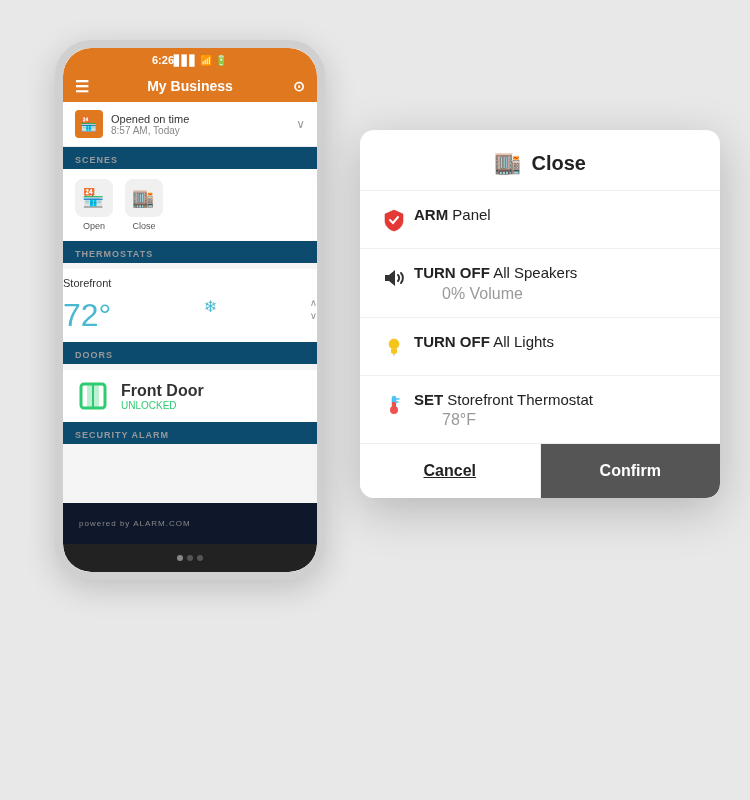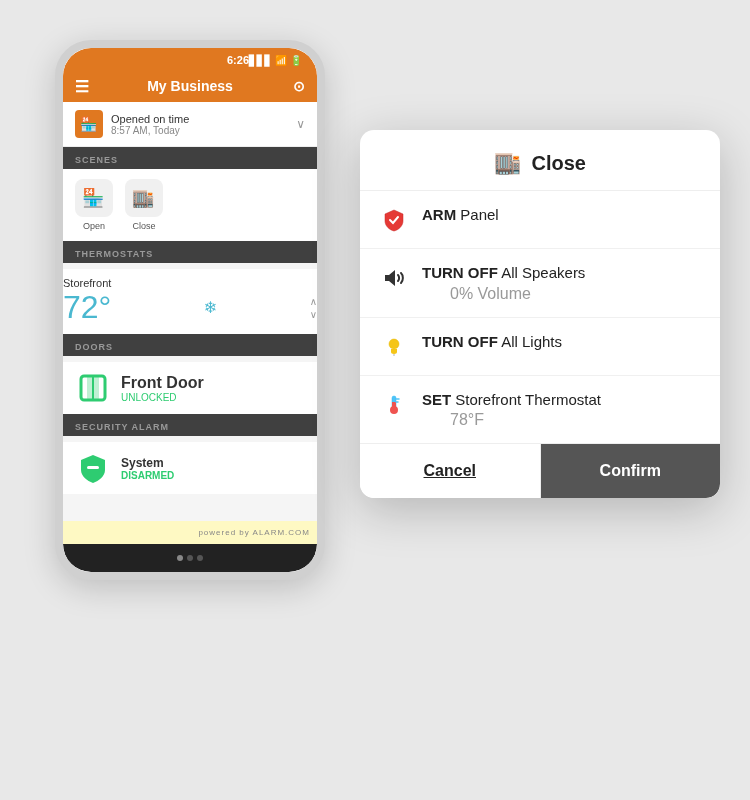--- a/index.html
+++ b/index.html
@@ -47,21 +47,21 @@
       overflow: hidden;
       display: flex;
       flex-direction: column;
     }
 
     
     .status-bar {
       background: #e07820;
       color: #fff;
       display: flex;
-      justify-content: flex-end;
+      justify-content: center;
       align-items: center;
       padding: 6px 14px 4px;
       font-size: 11px;
       font-weight: 600;
     }
 
     .status-bar-right {
       display: flex;
       gap: 3px;
       align-items: center;
@@ -125,21 +125,21 @@
     .alert-text-top { font-size: 11px; font-weight: 400; color: #333; }
     .alert-text-bottom { font-size: 10px; color: #888; }
     .alert-chevron { color: #999; font-size: 12px; }
 
     .section-label {
       font-size: 9px;
       font-weight: 700;
       color: #999;
       letter-spacing: 1px;
       padding: 8px 12px 4px;
-      background: #404040;
+      background: #0c4a6e;
     }
 
     .scenes-row {
       background: #fff;
       display: flex;
       padding: 10px 12px;
       gap: 12px;
     }
 
     .scene-btn {
@@ -171,23 +171,22 @@
       padding: 8px 0;
     }
 
     .thermostat-name {
       font-size: 11px;
       color: #333;
     }
 
     .thermostat-temp-row {
       display: flex;
-      align-items: center;
       justify-content: space-between;
-      margin-top: 0;
+      margin-top: 8px;
       gap: 17px;
     }
 
     .thermostat-temp {
       font-size: 32px;
       font-weight: 300;
       color: #4ab8d0;
     }
 
     .thermostat-snowflake {
@@ -294,21 +293,21 @@
       color: #222;
     }
 
     .modal-list {
       padding: 0;
     }
 
     .modal-item {
       display: flex;
       align-items: flex-start;
-      gap: 14px;
+      gap: 6px;
       padding: 14px 20px;
       border-bottom: 1px solid #f0f0f0;
     }
 
     .modal-item:last-child {
       border-bottom: none;
     }
 
     .modal-item-icon {
       width: 28px;
@@ -366,25 +365,25 @@
       border: none;
       font-size: 16px;
       font-weight: 700;
       color: #fff;
       cursor: pointer;
       border-radius: 0 0 14px 0;
     }
 
     
     .phone-brand {
-      background: #fef9c3;
+      background: #0f172a;
       color: #888;
       font-size: 8px;
-      text-align: right;
-      padding: 7px;
+      text-align: left;
+      padding: 16px;
       letter-spacing: 1px;
     }
   </style>
 </head>
 <body>
 
 <div class="scene-container">
 
   <div class="phone">
     <div class="phone-inner">
@@ -449,32 +448,20 @@
               <line x1="16" y1="4" x2="16" y2="28" stroke="#2ecc71" stroke-width="2"></line>
             </svg>
           </div>
           <div>
             <div class="door-info-name">Front Door</div>
             <div class="door-info-status">UNLOCKED</div>
           </div>
         </div>
 
         <div class="section-label">SECURITY ALARM</div>
-        <div class="security-card">
-          <div class="security-icon">
-            <svg width="32" height="32" viewBox="0 0 32 32">
-              <path d="M16 3 L28 8 L28 18 C28 24 22 29 16 31 C10 29 4 24 4 18 L4 8 Z" fill="#2ecc71"></path>
-              <rect x="10" y="14" width="12" height="3" rx="1.5" fill="#fff"></rect>
-            </svg>
-          </div>
-          <div>
-            <div class="security-info-name">System</div>
-            <div class="security-info-status">DISARMED</div>
-          </div>
-        </div>
       </div>
 
       <div class="phone-brand">powered by ALARM.COM</div>
       <div class="phone-bottom">
         <div class="phone-bottom-dot active"></div>
         <div class="phone-bottom-dot"></div>
         <div class="phone-bottom-dot"></div>
       </div>
     </div>
   </div>

